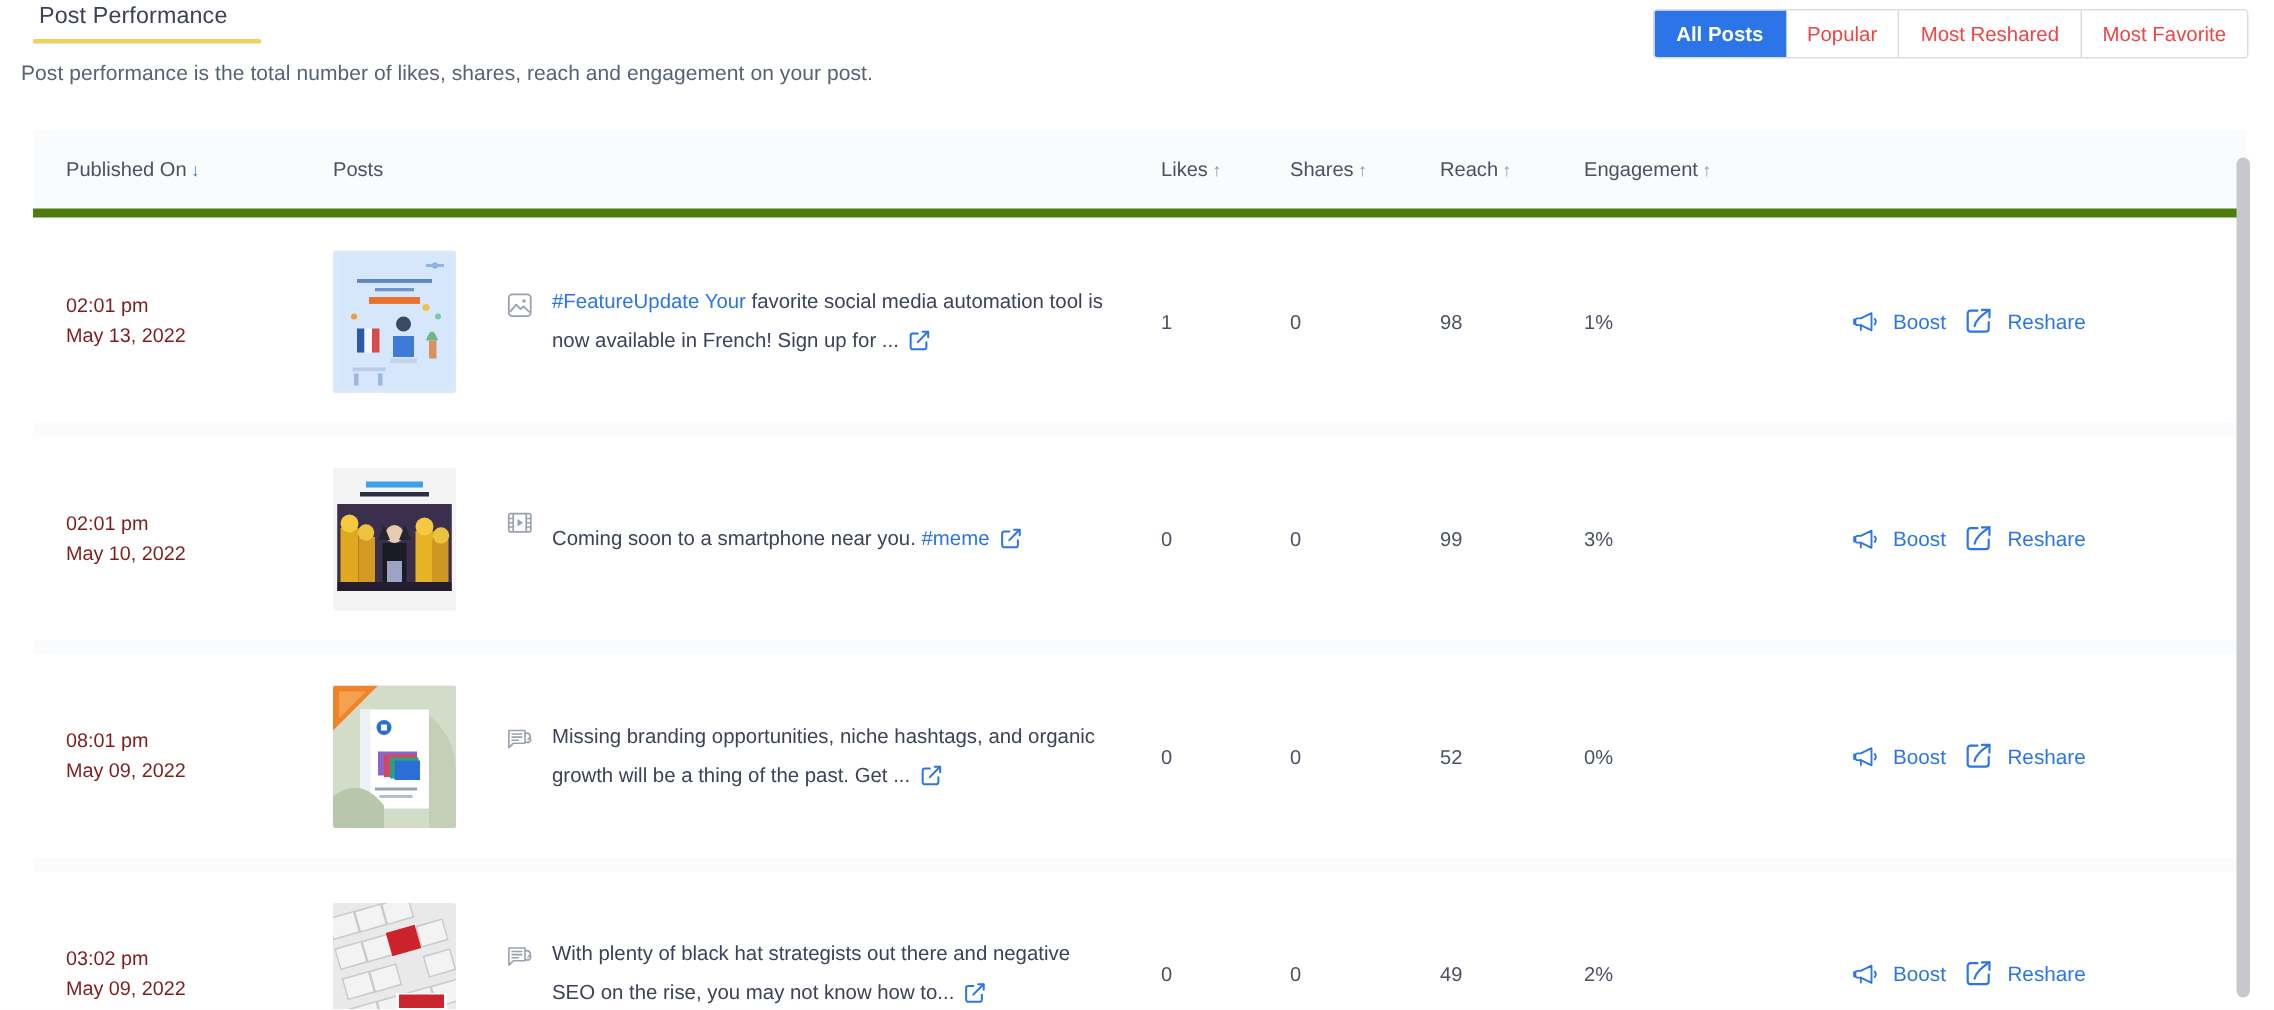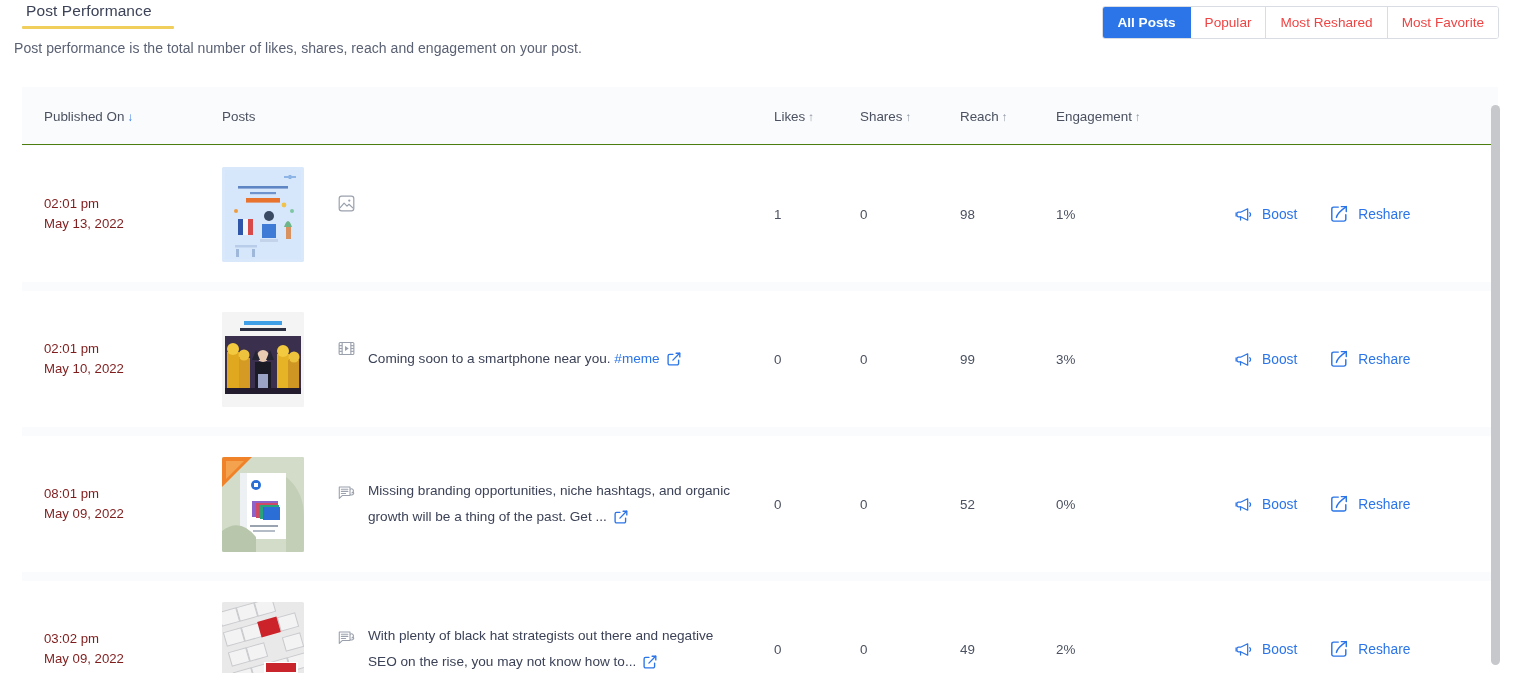--- a/index.html
+++ b/index.html
@@ -96,21 +96,21 @@
     right: 18px;
     bottom: 0;
     background: #fafbfc;
     overflow: hidden;
   }
   .table-head {
     display: flex;
     align-items: center;
     height: 58px;
     background: #fafbfc;
-    border-bottom: 1px solid #4d7c0f;
+    border-bottom: 6px solid #4d7c0f;
     padding-left: 22px;
     padding-right: 10px;
   }
   .th {
     font-size: 13.4px;
     color: #4b5160;
     font-weight: 400;
     white-space: nowrap;
   }
   .sort-arrow {
@@ -199,21 +199,21 @@
   .ext-link svg { display: block; }
 
   .metric {
     font-size: 13.4px;
     color: #4b5160;
   }
 
   .actions {
     display: flex;
     align-items: center;
-    gap: 32px;
+    gap: 12px;
     padding-left: 12px;
   }
   .action {
     display: flex;
     align-items: center;
     gap: 9px;
     color: #2b75e8;
     font-size: 13.8px;
     cursor: pointer;
     white-space: nowrap;
@@ -316,20 +316,29 @@
               <rect x="14" y="82" width="3" height="8" fill="#9fb8da"></rect>
               <rect x="30" y="82" width="3" height="8" fill="#9fb8da"></rect>
             </svg>
           </div>
           <div class="type-icon">
             <svg width="17" height="17" viewBox="0 0 17 17" fill="none" stroke="#9aa1ad" stroke-width="1.2">
               <rect x="1.2" y="1.2" width="14.6" height="14.6" rx="2.4"></rect>
               <circle cx="11.3" cy="5.6" r="1.15" fill="#9aa1ad" stroke="none"></circle>
               <path d="M2.2 12.6 L6.1 8.1 L9 11.1 L11 9.3 L14.8 12.9" stroke-linejoin="round" stroke-linecap="round"></path>
             </svg>
+          </div>
+          <div class="post-text">
+            <span class="lnk">#FeatureUpdate Your</span><span> favorite social media automation tool is now available in French! Sign up for ...</span><span class="ext-link">
+              <svg width="16" height="16" viewBox="0 0 16 16" fill="none" stroke="#2b75e8" stroke-width="1.35" stroke-linecap="round" stroke-linejoin="round">
+                <path d="M12.6 9.1v3.3a1.5 1.5 0 0 1-1.5 1.5H3.6a1.5 1.5 0 0 1-1.5-1.5V4.9a1.5 1.5 0 0 1 1.5-1.5h3.3"></path>
+                <path d="M10.1 2.2h3.7v3.7"></path>
+                <path d="M6.9 9.1l6.7-6.9"></path>
+              </svg>
+            </span>
           </div>
         </div>
 
         <div class="c-likes metric">1</div>
         <div class="c-shares metric">0</div>
         <div class="c-reach metric">98</div>
         <div class="c-eng metric">1%</div>
 
         <div class="c-act actions">
           <div class="action">

